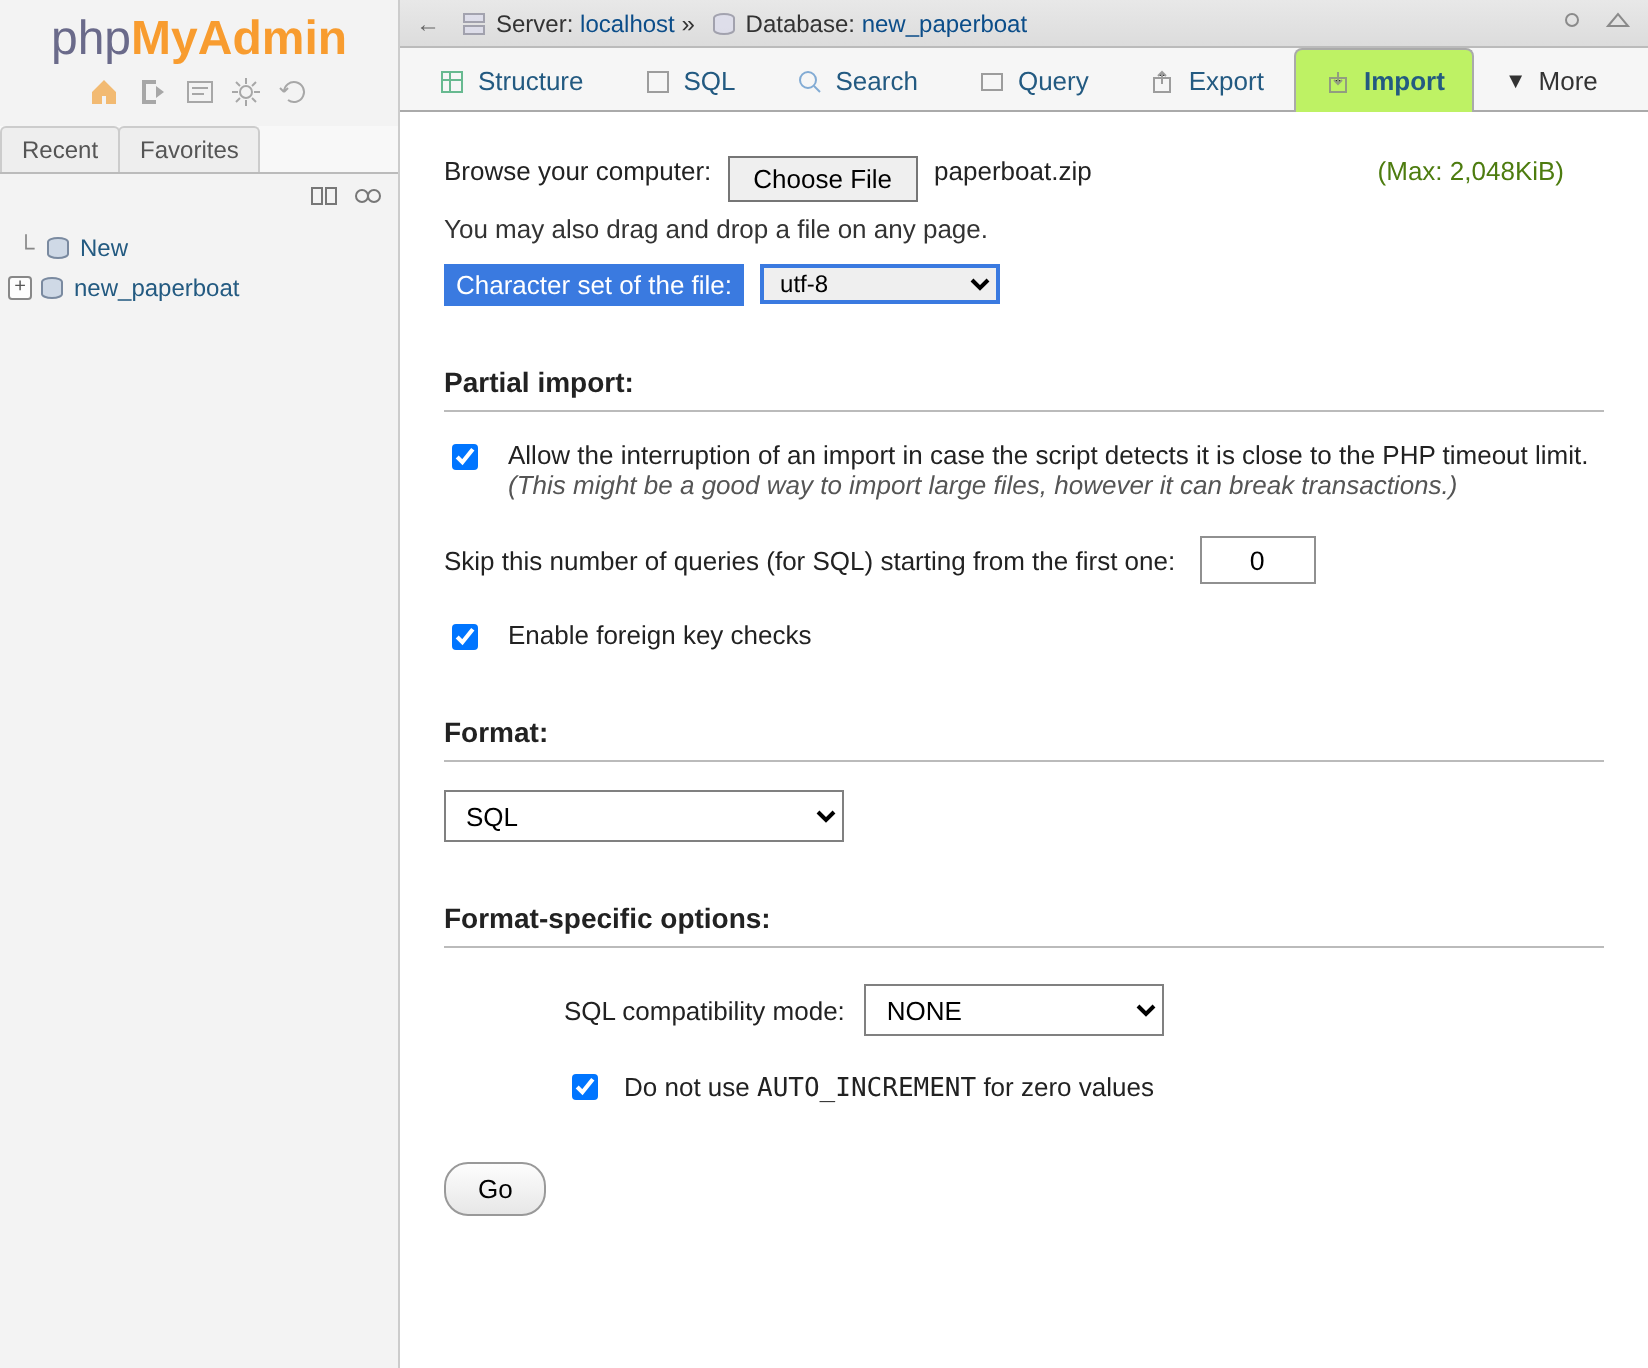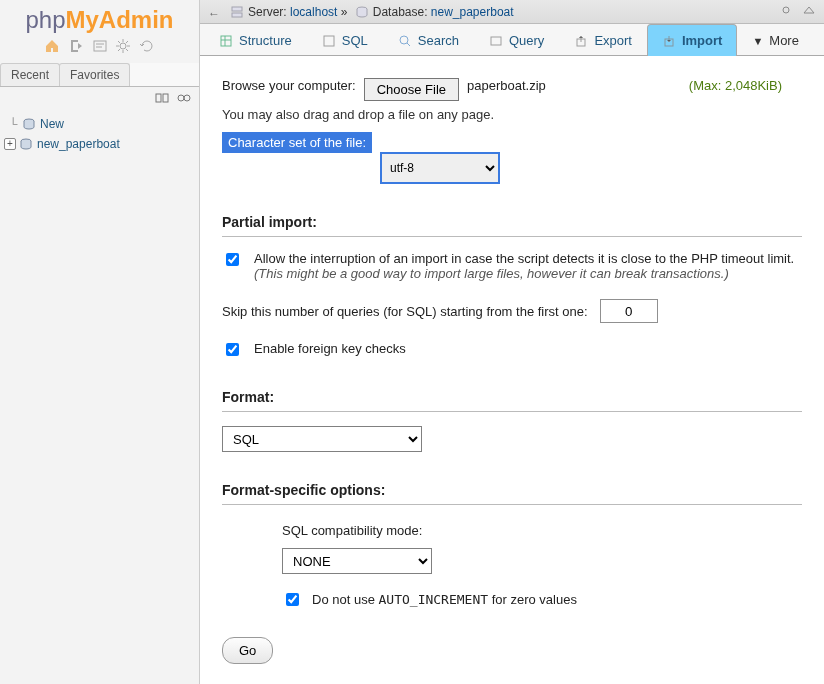--- a/index.html
+++ b/index.html
@@ -80,21 +80,21 @@
   color: #235a81;
   cursor: pointer;
   display: flex;
   align-items: center;
   gap: 6px;
   border: 1px solid transparent;
   border-bottom: none;
   margin-bottom: -1px;
 }
 .tab.active {
-  background: #7dd3fc;
+  background: #bef264;
   border-color: #aaa;
   border-radius: 4px 4px 0 0;
   font-weight: bold;
 }
 .tab.more { color: #333; }
 .tab .ticon { width: 14px; height: 14px; opacity:0.8; }
 
 .content { padding: 16px 22px; overflow-y: auto; flex: 1; }
 
 .row { margin: 6px 0; display:flex; align-items:flex-start; gap:8px; flex-wrap:wrap; }
@@ -109,25 +109,24 @@
 .maxsize { color: #4d7c0f; margin-left: auto; padding-right: 20px; }
 .note-drag { color: #333; margin-bottom: 10px; }
 
 .highlight-label {
   background: #3a7ae0;
   color: #fff;
   padding: 3px 6px;
 }
 .select-hl {
   border: 2px solid #3a7ae0;
-  height: 32px;
+  height: 20px;
   width: 120px;
   font-size: 12px;
   padding: 0 4px;
-  margin-top: 20px;
 }
 .section-head {
   font-weight: bold;
   font-size: 14px;
   margin-top: 30px;
   padding-bottom: 6px;
   border-bottom: 1px solid #bbb;
 }
 .cbrow { display:flex; align-items:flex-start; gap:12px; margin:14px 0 8px 0; }
 .cbrow input[type=checkbox] { margin-top: 2px; }
@@ -341,21 +340,21 @@
       </div>
 
       <div class="section-head">Format:</div>
       <div style="margin-top:14px;">
         <select class="fsel">
           <option>SQL</option>
         </select>
       </div>
 
       <div class="section-head">Format-specific options:</div>
-      <div class="indent" style="margin-top:18px; display:flex; gap:10px;flex-direction:column;">
+      <div class="indent" style="margin-top:18px; display:flex; align-items:center; gap:10px;">
         <span>SQL compatibility mode:</span>
         <select class="fsel" style="width:150px;">
           <option>NONE</option>
         </select>
       </div>
       <div class="indent" style="margin-top:16px; display:flex; align-items:center; gap:10px;">
         <input type="checkbox" checked="" style="">
         <span>
           <span>Do not use </span><code style="font-family:monospace;">AUTO_INCREMENT</code><span> for zero values</span>
         </span>

